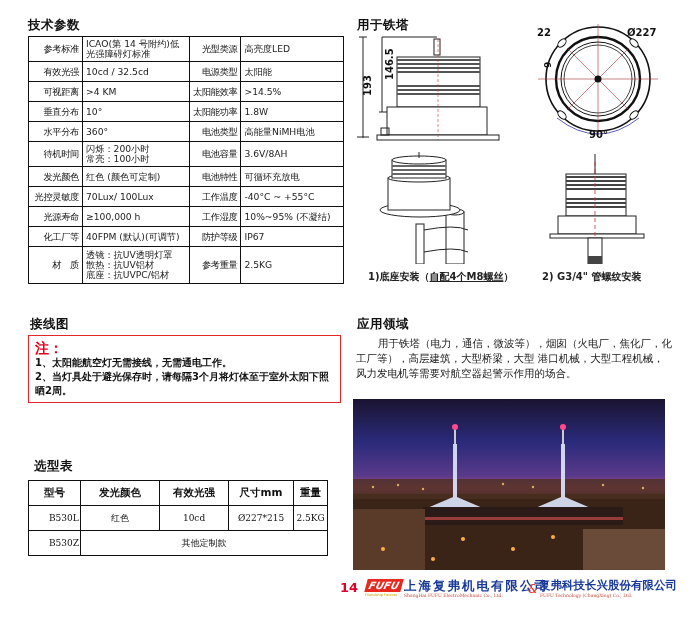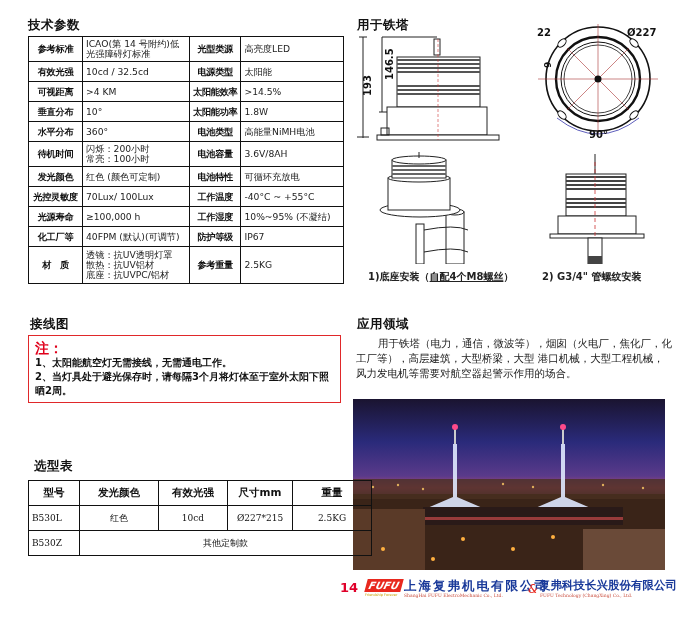--- a/index.html
+++ b/index.html
@@ -2,34 +2,34 @@
 <html><head>
 <meta charset="utf-8">
 <style>
   html,body{margin:0;padding:0;background:#fff;}
   body{width:696px;height:628px;position:relative;overflow:hidden;font-family:"DejaVu Sans","Liberation Sans",sans-serif;color:#111;}
   .abs{position:absolute;}
   .h2{font-weight:bold;font-size:12.5px;color:#111;letter-spacing:0.5px;}
   table{border-collapse:collapse;}
   .spec{position:absolute;left:28px;top:36px;width:316px;font-size:9.2px;}
   .spec td{border:1px solid #111;padding:0 3px;height:19px;line-height:10px;}
-  .spec td.k{font-weight:bold;text-align:center;white-space:nowrap;letter-spacing:-0.3px;margin-left:28px;}
+  .spec td.k{font-weight:normal;text-align:right;white-space:nowrap;letter-spacing:-0.3px;margin-left:28px;}
   .spec td.v{color:#222;}
   .spec td.k1{width:47px;}
   .spec td.v1{width:100px;}
   .spec td.k2{width:44px;}
   .spec tr.tall td{height:24px;}
   .spec tr.tall3 td{height:36px;}
   .note{position:absolute;left:28px;top:335px;width:313px;height:68px;border:1px solid #e0282a;box-sizing:border-box;padding:4px 6px;font-size:10px;font-weight:bold;line-height:14px;}
   .note .t{color:#e0001b;font-size:14px;line-height:16px;}
-  .sel{position:absolute;left:28px;top:480px;width:344px;font-size:9.5px;}
+  .sel{position:absolute;left:28px;top:480px;width:300px;font-size:9.5px;}
   .sel td,.sel th{border:1px solid #111;height:22px;text-align:center;}
   .sel th{font-weight:bold;font-size:10.5px;}
   .sel td{font-family:"DejaVu Serif","Liberation Serif",serif;font-size:9px;}
-  .sel td.l{text-align:left;padding-left:3px;}
+  .sel td.l{text-align:left;padding-left:20px;}
   .app{position:absolute;left:356px;top:336px;width:316px;font-size:10.5px;line-height:15px;color:#222;text-indent:22px;}
   .photo{position:absolute;left:353px;top:399px;width:312px;height:171px;overflow:hidden;
     background:linear-gradient(180deg,#1a1430 0%,#2a2a7a 25%,#5a3a8a 45%,#b04a7a 52%,#3a2a3a 60%,#1a1418 100%);}
   .footer-num{position:absolute;left:340px;top:580px;color:#e0002a;font-weight:bold;font-size:13px;}
   .caption{position:absolute;font-size:10px;font-weight:bold;color:#222;}
 </style>
 </head>
 <body>
 
 <div class="abs h2" style="left:28px;top:17px;">技术参数</div>

